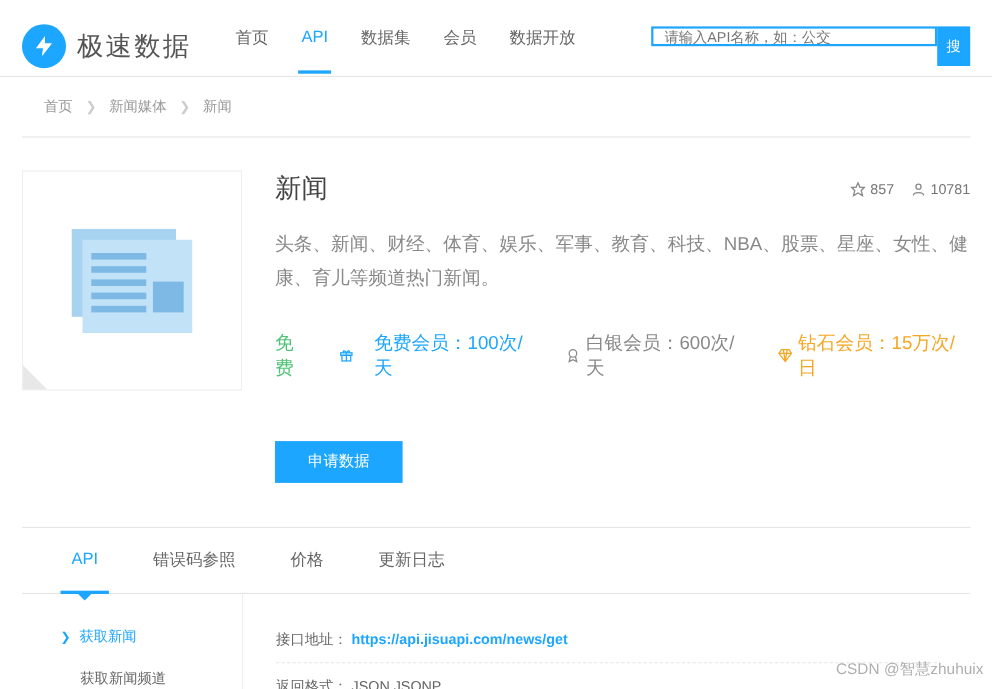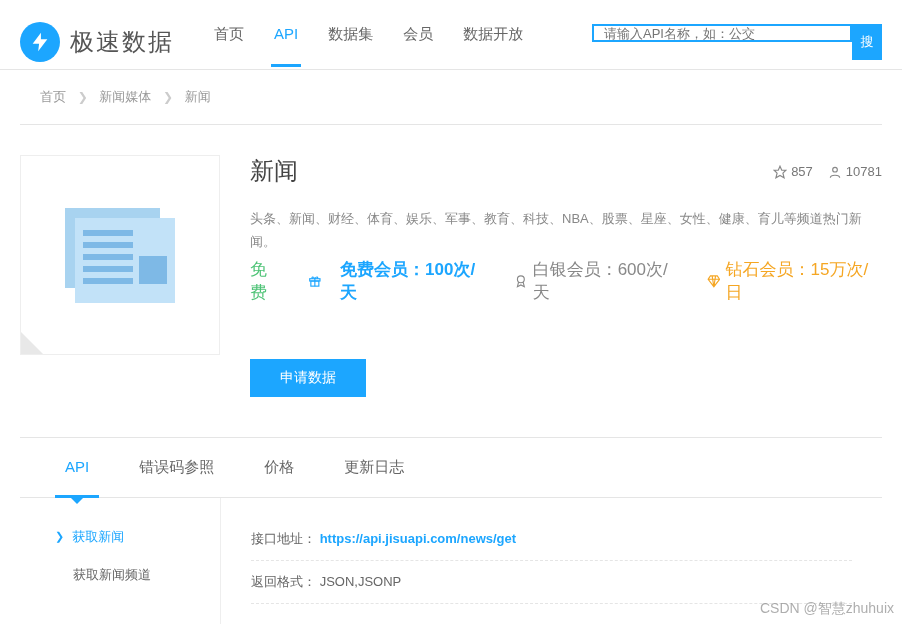--- a/index.html
+++ b/index.html
@@ -25,24 +25,24 @@
     .thumb { width: 200px; height: 200px; border: 1px solid #eee; display: flex; align-items: center; justify-content: center; position: relative; flex-shrink: 0; }
     .thumb-corner { position: absolute; bottom: 0; left: 0; width: 0; height: 0; border-left: 22px solid #e8e8e8; border-top: 22px solid transparent; }
     .thumb-corner::after { content:'★'; position:absolute; left:-20px; top:4px; color:#fff; font-size:10px; }
     .news-icon { width: 110px; height: 95px; }
     
     .detail { flex: 1; }
     .detail-head { display: flex; align-items: center; justify-content: space-between; margin-bottom: 20px; }
     .detail-title { font-size: 24px; color: #444; font-weight: normal; }
     .stats { display: flex; gap: 15px; color: #777; font-size: 13px; align-items: center; }
     .stat-item { display: flex; align-items: flex-end; gap: 4px; }
-    .desc { color: #888; line-height: 1.8; font-size: 13px; margin-bottom: 4px; }
+    .desc { color: #888; line-height: 1.8; font-size: 17px; margin-bottom: 32px; }
     .tiers { display: flex; gap: 25px; align-items: center; font-size: 17px; margin-bottom: 55px; }
     .tier-free { color: #4ec376; }
-    .tier-bronze { color: #1ca6ff; display: flex; align-items: center; gap: 18px; font-weight: bold; }
+    .tier-bronze { color: #1ca6ff; display: flex; align-items: center; gap: 18px; }
     .tier-silver { color: #888; display: flex; align-items: center; gap: 5px; }
     .tier-gold { color: #f5a623; display: flex; align-items: center; gap: 5px; }
     .apply-btn { background: #1ca6ff; color: #fff; border: none; padding: 10px 30px; font-size: 14px; cursor: pointer; }
     
     .section { border-top: 1px solid #e5e5e5; margin: 10px 20px 0; padding-top: 0; }
     .tabs { display: flex; padding: 0 20px; border-bottom: 1px solid #e5e5e5; }
     .tab { padding: 20px 25px; color: #666; cursor: pointer; font-size: 15px; position: relative; }
     .tab.active { color: #1ca6ff; }
     .tab.active::after { content: ''; position: absolute; bottom: -1px; left: 15px; right: 15px; height: 3px; background: #1ca6ff; }
     .tab.active::before { content: ''; position: absolute; bottom: -7px; left: 50%; transform: translateX(-50%); width: 0; height: 0; border-left: 6px solid transparent; border-right: 6px solid transparent; border-top: 6px solid #1ca6ff; }

